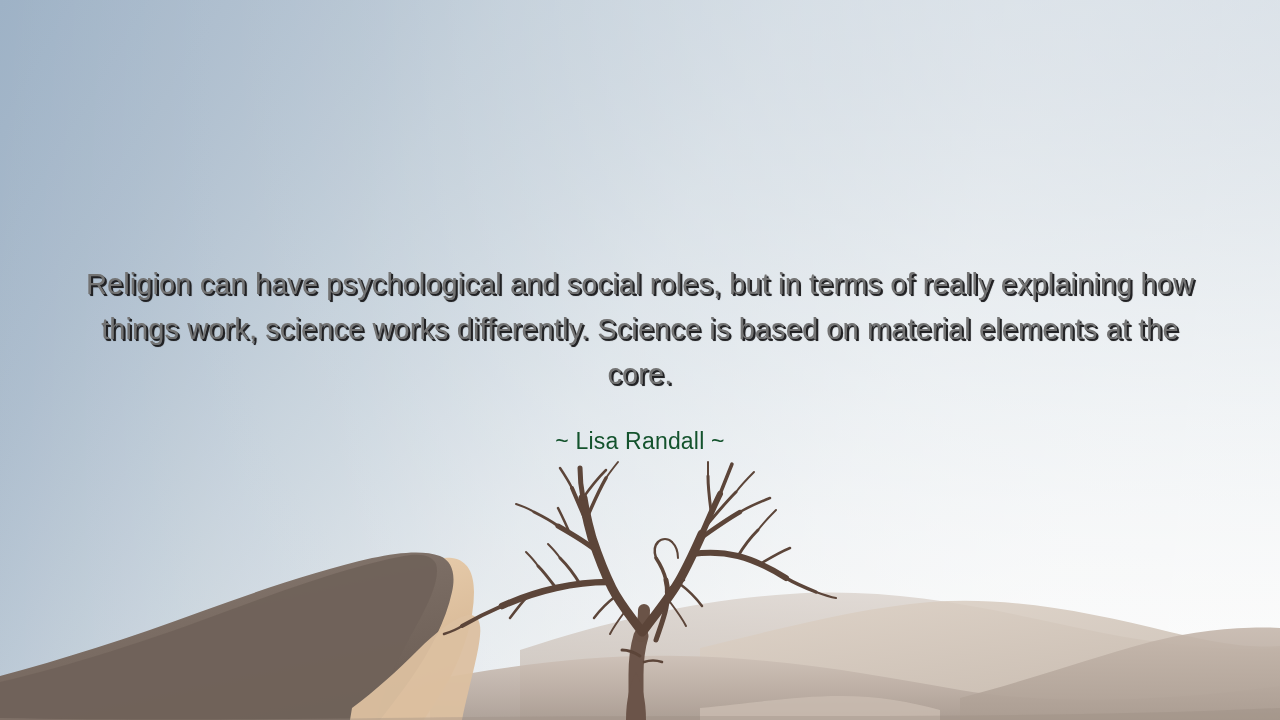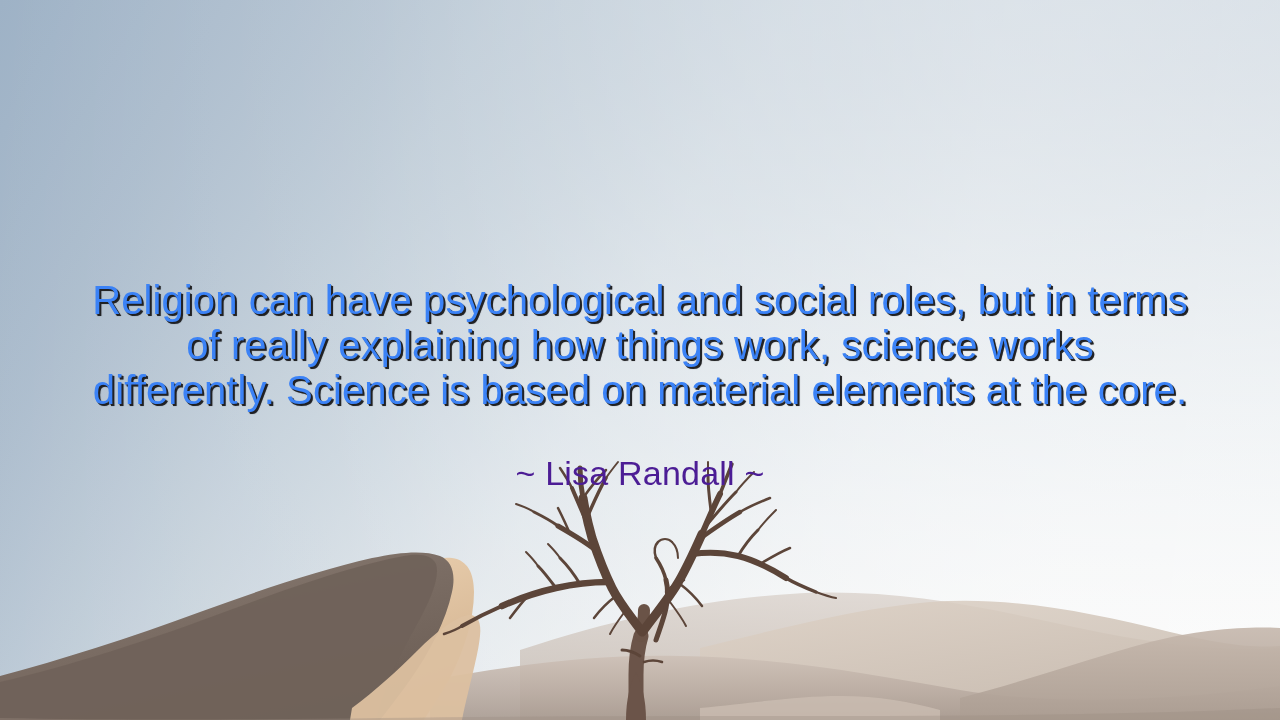--- a/index.html
+++ b/index.html
@@ -82,38 +82,38 @@
     position: absolute;
     left: 50%;
     top: 262px;
     transform: translateX(-50%);
     width: 1132px;
     text-align: center;
     z-index: 40;
   }
 
   .quote-text {
-    margin: 16px;
-    color: #3b82f6;
-    font-size: 40px;
+    margin: 0;
+    color: #737373;
+    font-size: 29px;
     line-height: 45px;
     font-weight: 400;
     letter-spacing: 0.1px;
     white-space: pre-wrap;
     text-shadow:
        2px 2px 0 rgba(28,28,30,0.92),
        2px 2px 1px rgba(28,28,30,0.55),
        1px 1px 0 rgba(40,40,44,0.50);
   }
 
   .attribution {
     margin: 0;
     padding-top: 24px;
-    color: #4c1d95;
-    font-size: 34px;
+    color: #14532d;
+    font-size: 23px;
     line-height: 40px;
     font-weight: 400;
     letter-spacing: 0.2px;
   }
 </style>
 </head>
 <body>
 
 <div id="stage">
 

